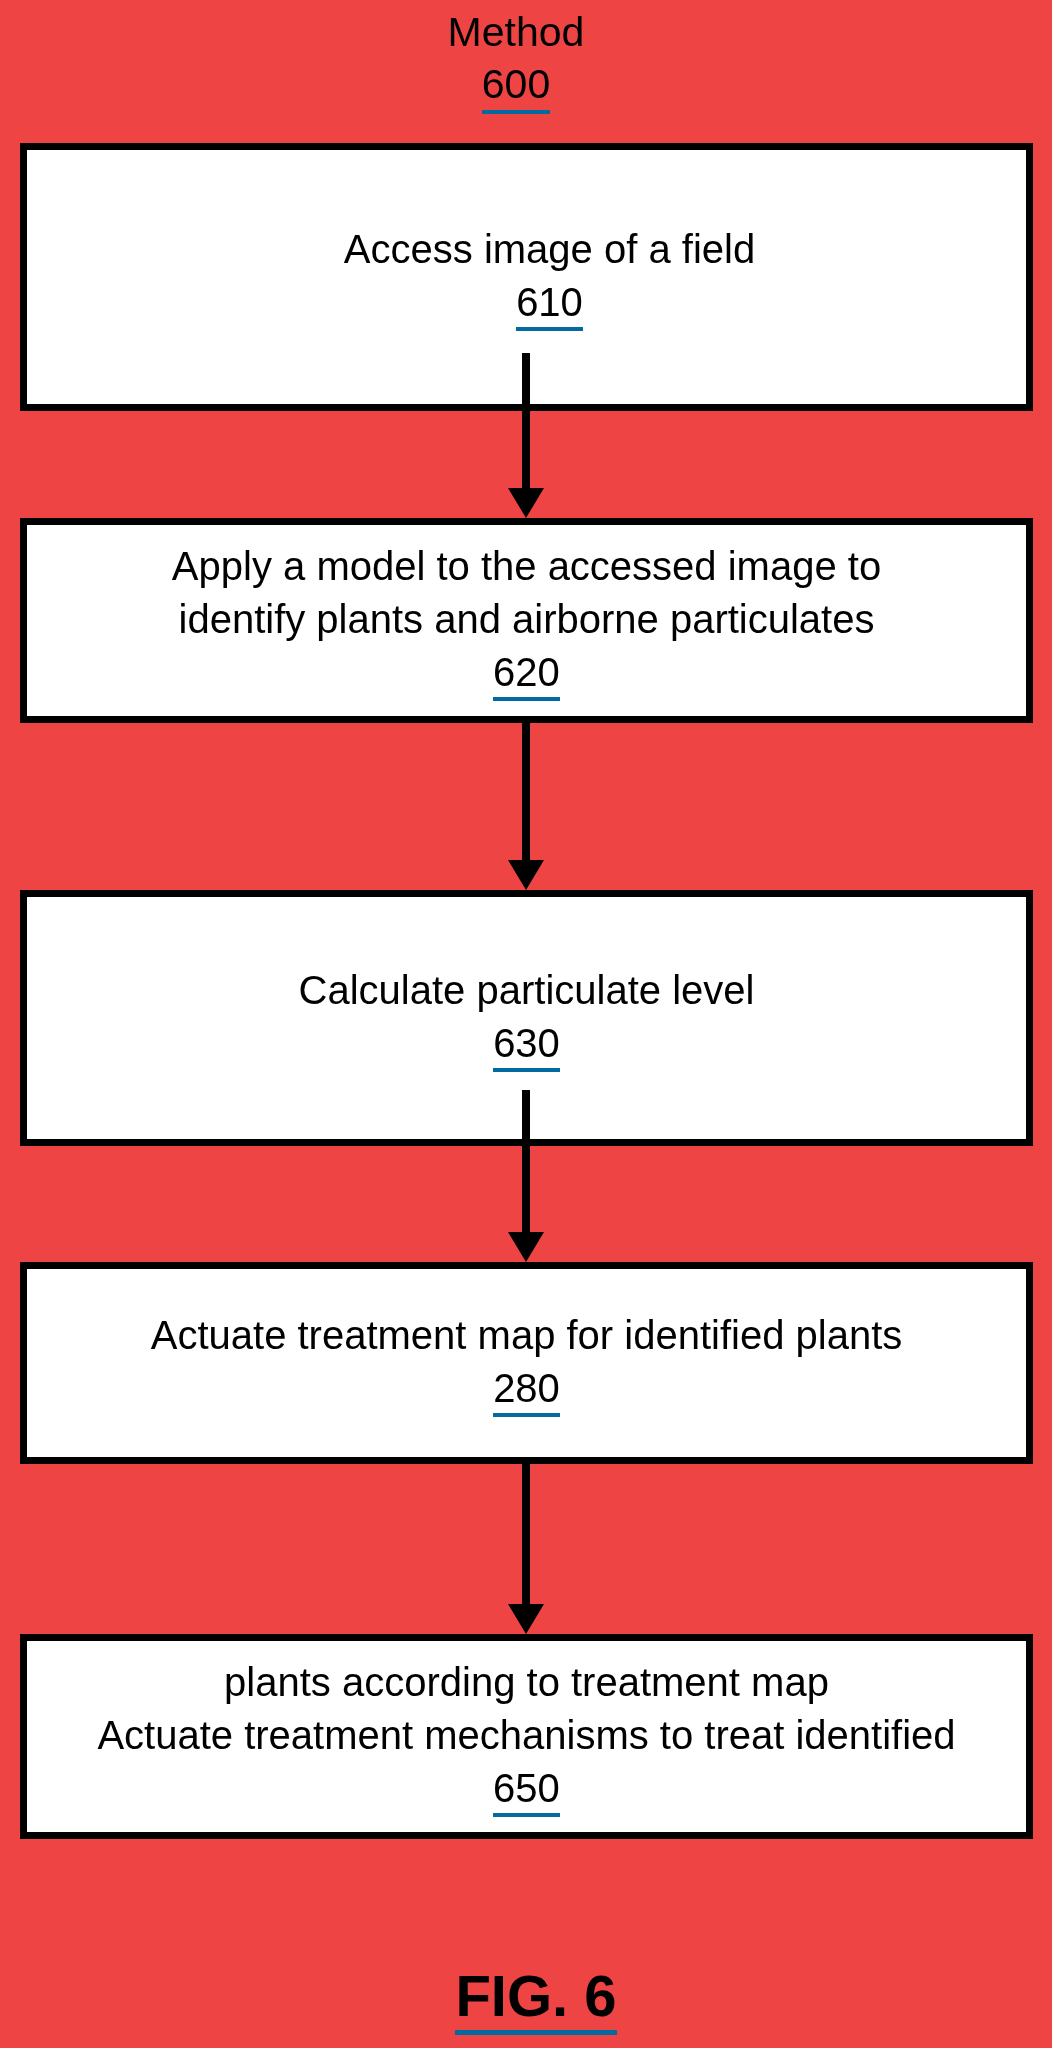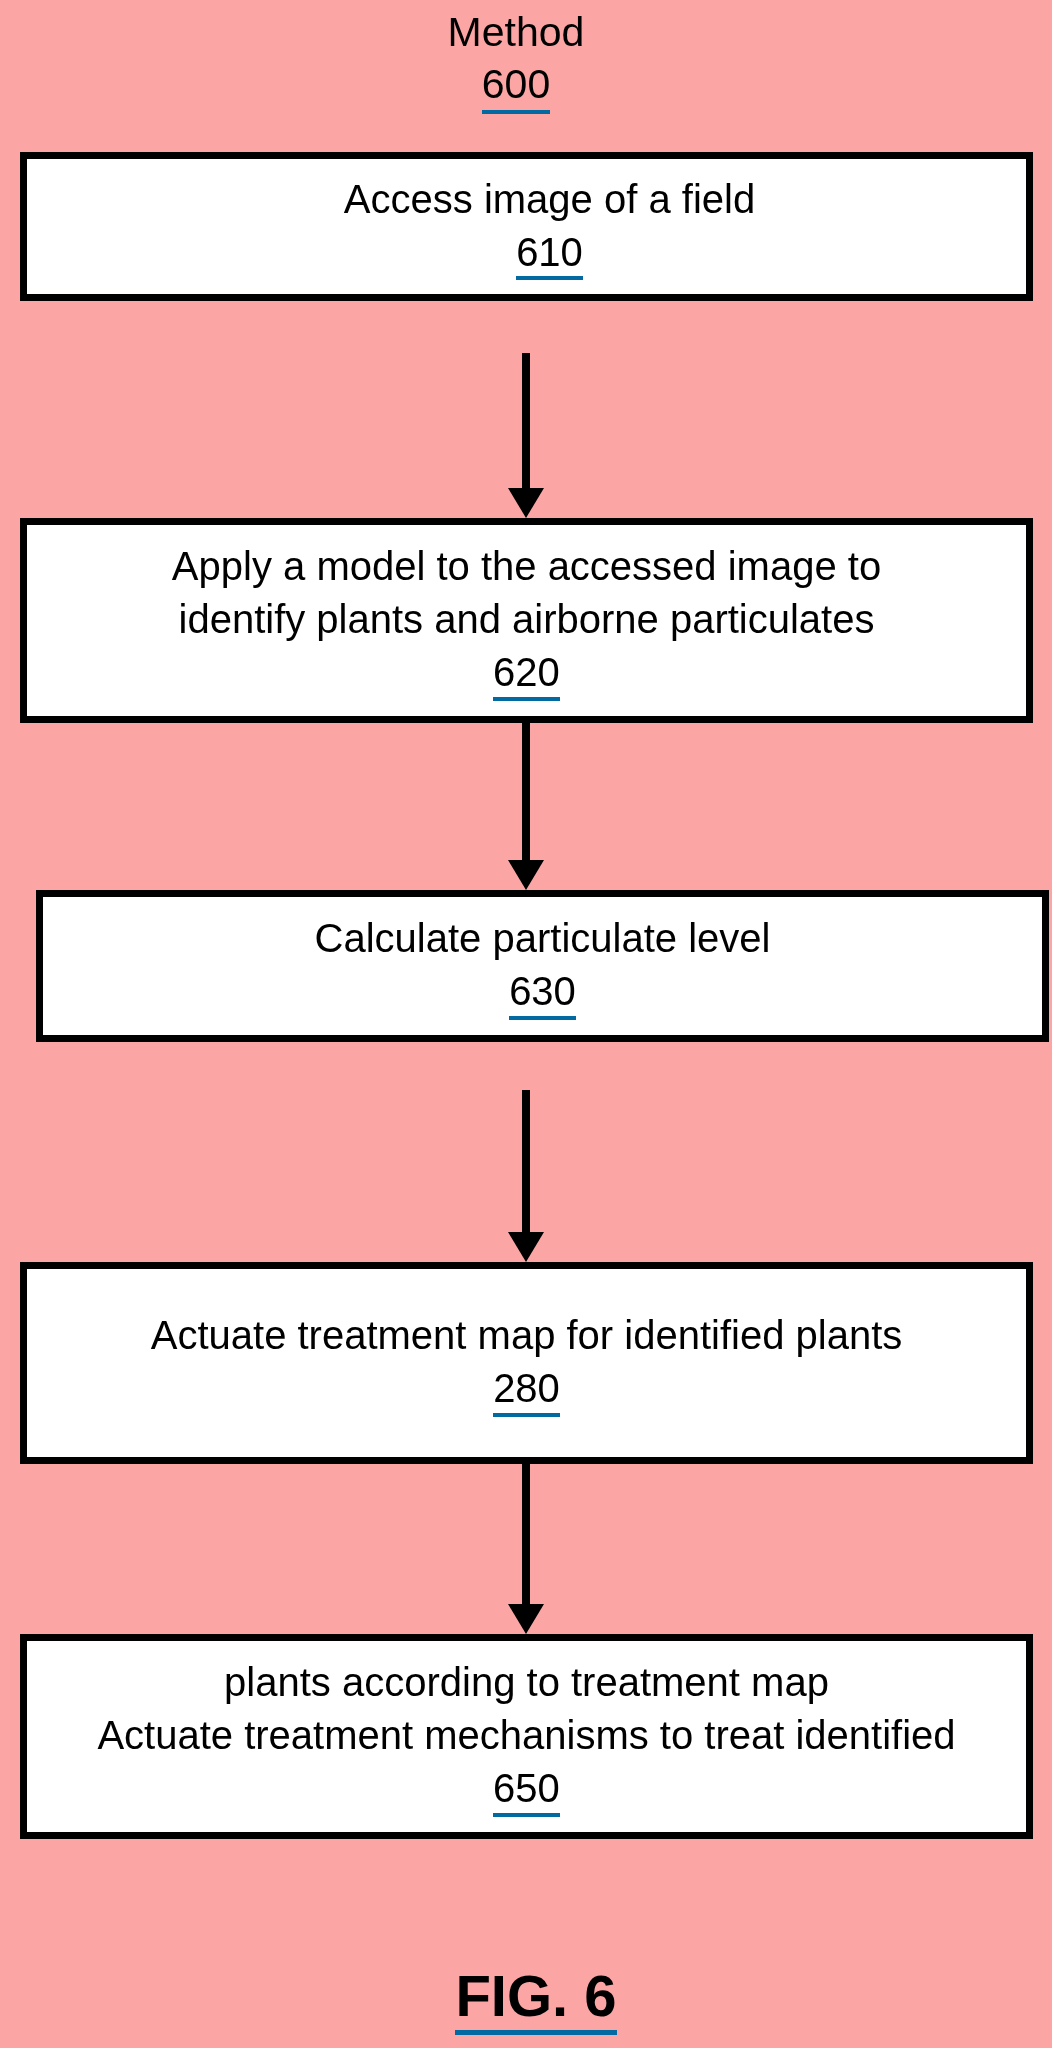--- a/index.html
+++ b/index.html
@@ -4,21 +4,21 @@
 <style>
   html, body {
     margin: 0;
     padding: 0;
     background: #ffffff;
   }
   .diagram {
     position: relative;
     width: 1052px;
     height: 2048px;
-    background: #fca5a5;
+    background: #ef4444;
     font-family: "Liberation Sans", sans-serif;
     color: #000000;
     overflow: hidden;
   }
   .title {
     position: absolute;
     left: 0;
     top: 6px;
     width: 1032px;
     text-align: center;
@@ -84,21 +84,21 @@
 </head>
 <body>
 
 <div class="diagram">
 
   <div class="title">
     <div>Method</div>
     <div><span class="underlined">600</span></div>
   </div>
 
-  <div class="flow-box" style="top:152px;height:149px;padding-left:46px;">
+  <div class="flow-box" style="top:143px;height:268px;padding-left:46px;">
     <div class="box-text">
       <div>Access image of a field</div>
       <div><span class="underlined">610</span></div>
     </div>
   </div>
 
   <div class="arrow" style="top:353px;height:165px;">
     <div class="arrow-line"></div>
     <div class="arrow-head"></div>
   </div>
@@ -109,21 +109,21 @@
       <div>identify plants and airborne particulates</div>
       <div><span class="underlined">620</span></div>
     </div>
   </div>
 
   <div class="arrow" style="top:723px;height:167px;">
     <div class="arrow-line"></div>
     <div class="arrow-head"></div>
   </div>
 
-  <div class="flow-box" style="top:890px;height:152px;margin-left:16px;">
+  <div class="flow-box" style="top:890px;height:256px;">
     <div class="box-text">
       <div>Calculate particulate level</div>
       <div><span class="underlined">630</span></div>
     </div>
   </div>
 
   <div class="arrow" style="top:1090px;height:172px;">
     <div class="arrow-line"></div>
     <div class="arrow-head"></div>
   </div>

